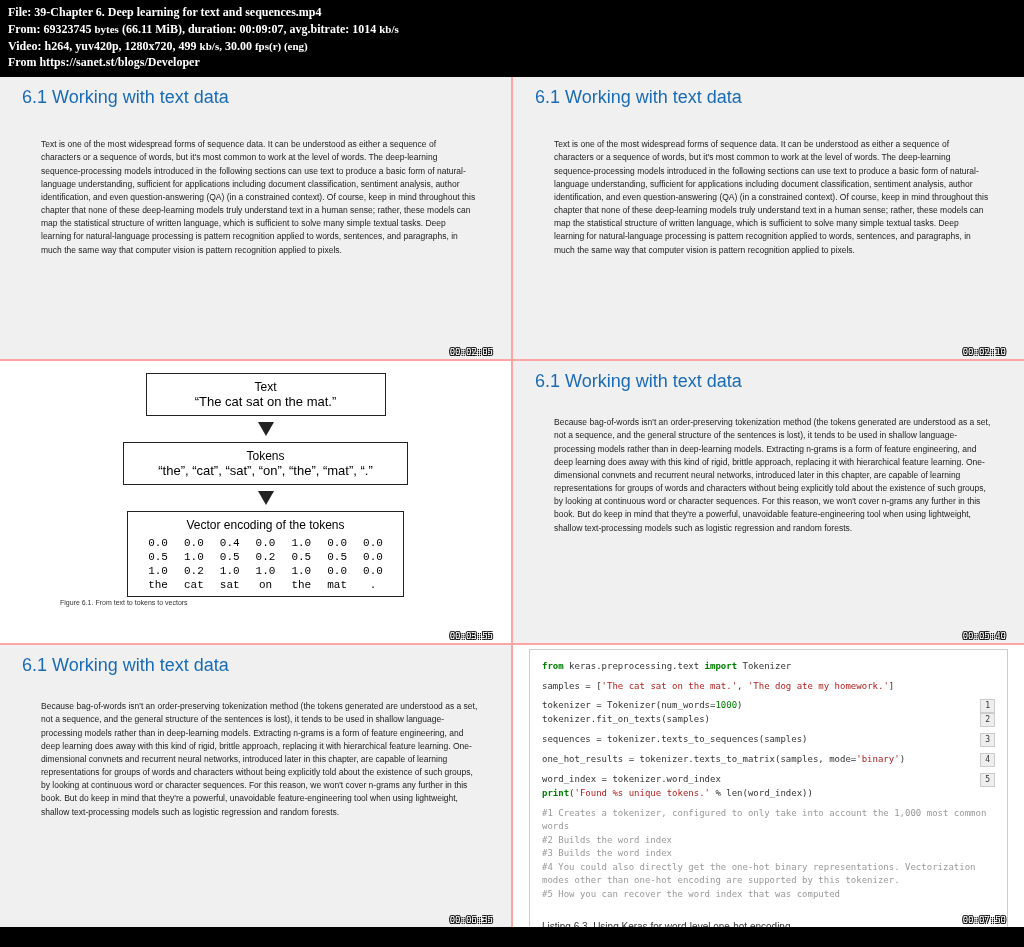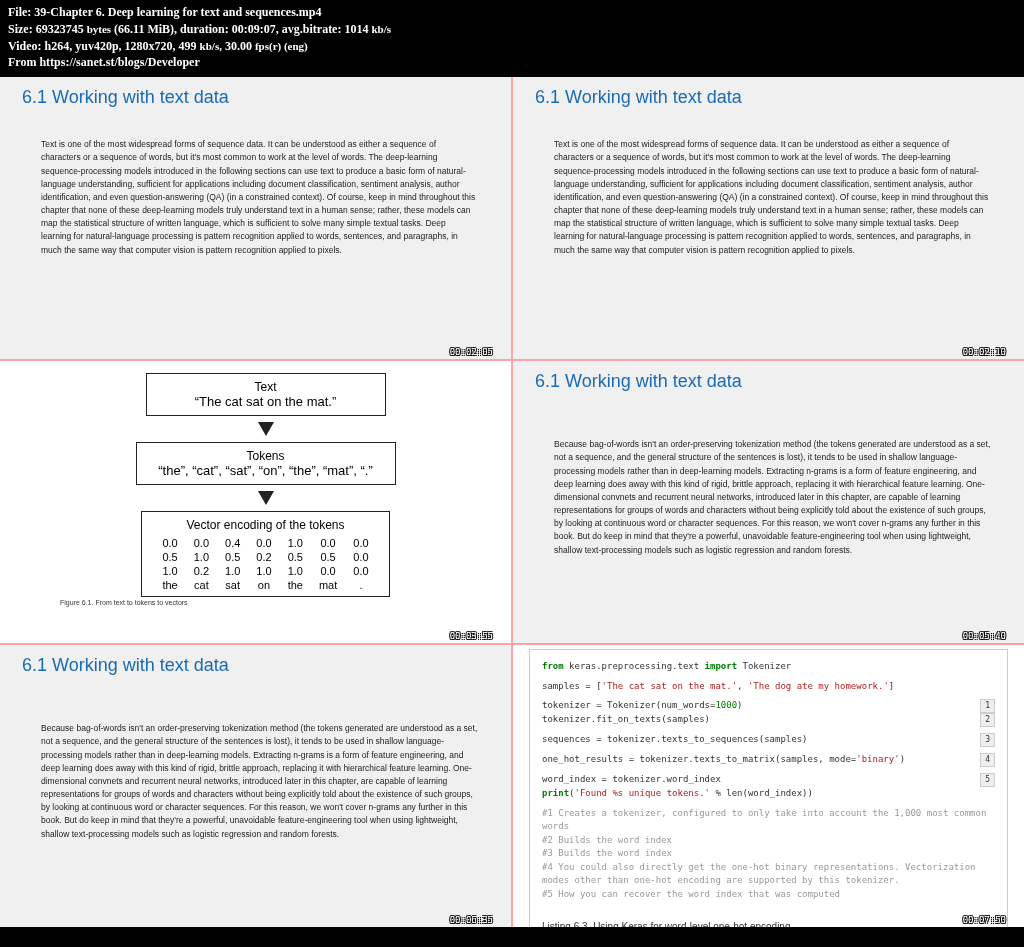--- a/index.html
+++ b/index.html
@@ -4,48 +4,48 @@
 <style>
   * { box-sizing: border-box; margin: 0; padding: 0; }
   body { font-family: Arial, sans-serif; background: #000; width: 1024px; }
   .header { background: #000; color: #fff; padding: 4px 8px 6px 8px; font-family: "Comic Sans MS", cursive; font-size: 12px; font-weight: bold; line-height: 1.4; }
   .header span.unit { font-size: 11px; }
   .grid { display: grid; grid-template-columns: 1fr 1fr; grid-template-rows: repeat(3, 282px); background: #fca5a5; gap: 2px; }
   .cell { background: #fff; position: relative; overflow: hidden; padding-left: 20px; }
   .cell.slide { background: #f0f0f0; padding: 10px 14px 10px 22px; }
   .title { color: #1a6bb5; font-size: 18px; font-weight: 500; margin-bottom: 20px; }
   .para { color: #222; font-size: 8.5px; line-height: 1.55; margin: 30px auto 0 auto; width: 92%; }
-  .para.lower { margin-top: 46px; }
+  .para.lower { margin-top: 24px; }
   .ts { position: absolute; bottom: 2px; right: 18px; color: #fff; font-family: monospace; font-size: 9px; text-shadow: 1px 1px 0 #000, -1px -1px 0 #000, 1px -1px 0 #000, -1px 1px 0 #000; }
   .diagram-wrap { display:flex; flex-direction:column; align-items:center; padding: 12px 30px 4px 30px; background:#fff; }
   .dbox { border: 1px solid #222; padding: 6px 10px; text-align:center; position:relative; }
   .dbox .lbl { font-size: 12px; }
   .dbox .txt { font-size: 13px; }
   .arrow { width:0; height:0; border-left:8px solid transparent; border-right:8px solid transparent; border-top:14px solid #222; margin: 6px 0; }
   .matrix { border:1px solid #222; padding:6px 12px 4px 12px; text-align:center; }
   .matrix .lbl { font-size: 12px; margin-bottom:4px; }
-  table.m { border-collapse: collapse; font-family: Liberation Sans, sans-serif; font-size:11px; }
+  table.m { border-collapse: collapse; font-family: Liberation Mono, monospace; font-size:11px; }
   table.m td { padding: 1px 8px; }
   .cap { font-size: 7px; color:#333; align-self:flex-start; margin-top:2px; margin-left:10px; }
   .code-cell { background:#fff; padding: 4px 16px 6px 16px; }
   .code-box { border:1px solid #ccc; padding:10px 12px 6px 12px; font-family: Consolas, monospace; font-size:9px; line-height:1.5; color:#333; }
   .kw { color:#008000; font-weight:bold; }
   .str { color:#b22222; }
   .num { color:#008000; }
   .cm { color:#999; }
   .linenum { float:right; background:#eee; border:1px solid #ccc; padding:0 4px; font-size:8px; }
   .listing { font-family: Arial; font-size:10px; color:#333; margin-top:18px; }
   .codeline { clear:both; }
 </style>
 </head>
 <body>
 
 <div class="header">
   <div><span>File:</span> <span>39-Chapter 6. Deep learning for text and sequences.mp4</span></div>
-  <div><span>Size:</span> <span>69323745</span> <span class="unit">bytes</span> <span>(66.11 MiB),</span> <span>duration:</span> <span>00:09:07,</span> <span>avg.bitrate:</span> <span>1014</span> <span class="unit">kb/s</span></div>
+  <div><span>From:</span> <span>69323745</span> <span class="unit">bytes</span> <span>(66.11 MiB),</span> <span>duration:</span> <span>00:09:07,</span> <span>avg.bitrate:</span> <span>1014</span> <span class="unit">kb/s</span></div>
   <div><span>Video:</span> <span>h264, yuv420p, 1280x720, 499</span> <span class="unit">kb/s,</span> <span>30.00</span> <span class="unit">fps(r) (eng)</span></div>
   <div><span>From</span> <span>https://sanet.st/blogs/Developer</span></div>
 </div>
 
 <div class="grid">
 
   <div class="cell slide">
     <div class="title">6.1 Working with text data</div>
     <div class="para">Text is one of the most widespread forms of sequence data. It can be understood as either a sequence of characters or a sequence of words, but it's most common to work at the level of words. The deep-learning sequence-processing models introduced in the following sections can use text to produce a basic form of natural-language understanding, sufficient for applications including document classification, sentiment analysis, author identification, and even question-answering (QA) (in a constrained context). Of course, keep in mind throughout this chapter that none of these deep-learning models truly understand text in a human sense; rather, these models can map the statistical structure of written language, which is sufficient to solve many simple textual tasks. Deep learning for natural-language processing is pattern recognition applied to words, sentences, and paragraphs, in much the same way that computer vision is pattern recognition applied to pixels.</div>
     <div class="ts">00:02:05</div>
@@ -57,21 +57,21 @@
     <div class="ts">00:02:10</div>
   </div>
 
   <div class="cell" style="background:#fff;">
     <div class="diagram-wrap">
       <div class="dbox" style="width:240px;">
         <div class="lbl">Text</div>
         <div class="txt">“The cat sat on the mat.”</div>
       </div>
       <div class="arrow"></div>
-      <div class="dbox" style="width:260px;text-align:center;">
+      <div class="dbox" style="width:285px;text-align:center;">
         <div class="lbl">Tokens</div>
         <div class="txt">“the”, “cat”, “sat”, “on”, “the”, “mat”, “.”</div>
       </div>
       <div class="arrow"></div>
       <div class="matrix">
         <div class="lbl">Vector encoding of the tokens</div>
         <table class="m">
           <tbody>
               <tr>
                 <td>0.0</td>

